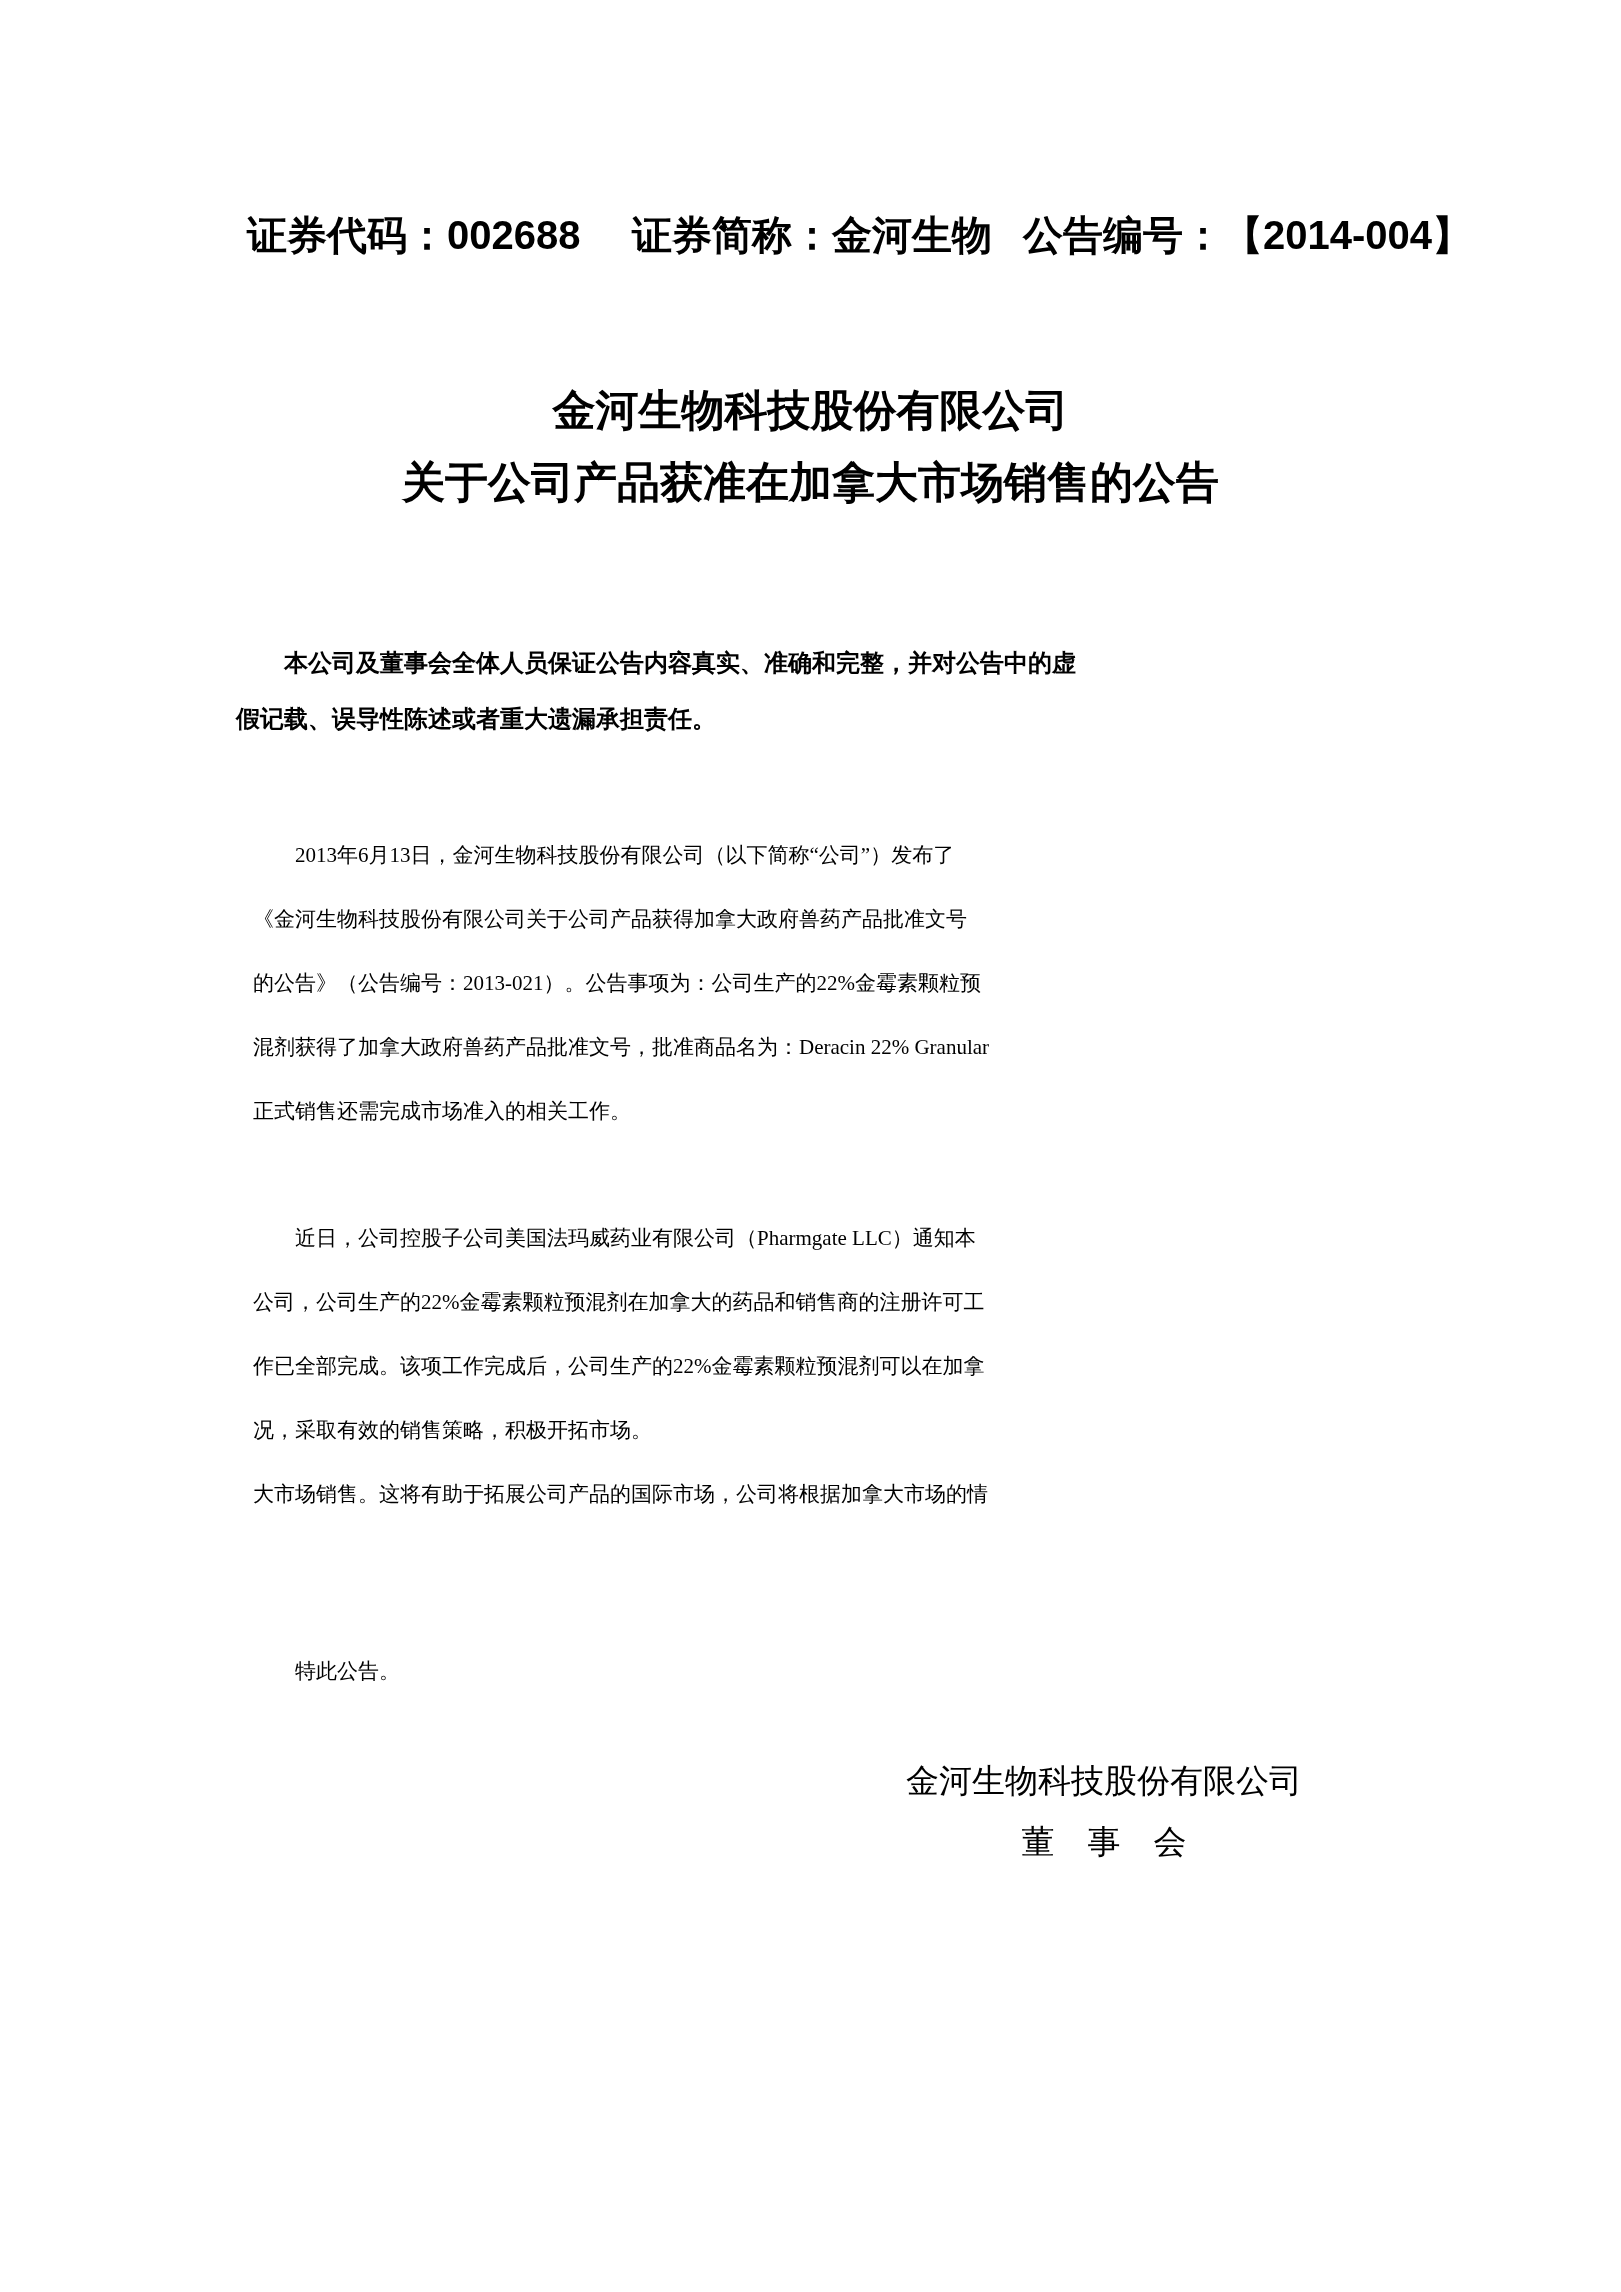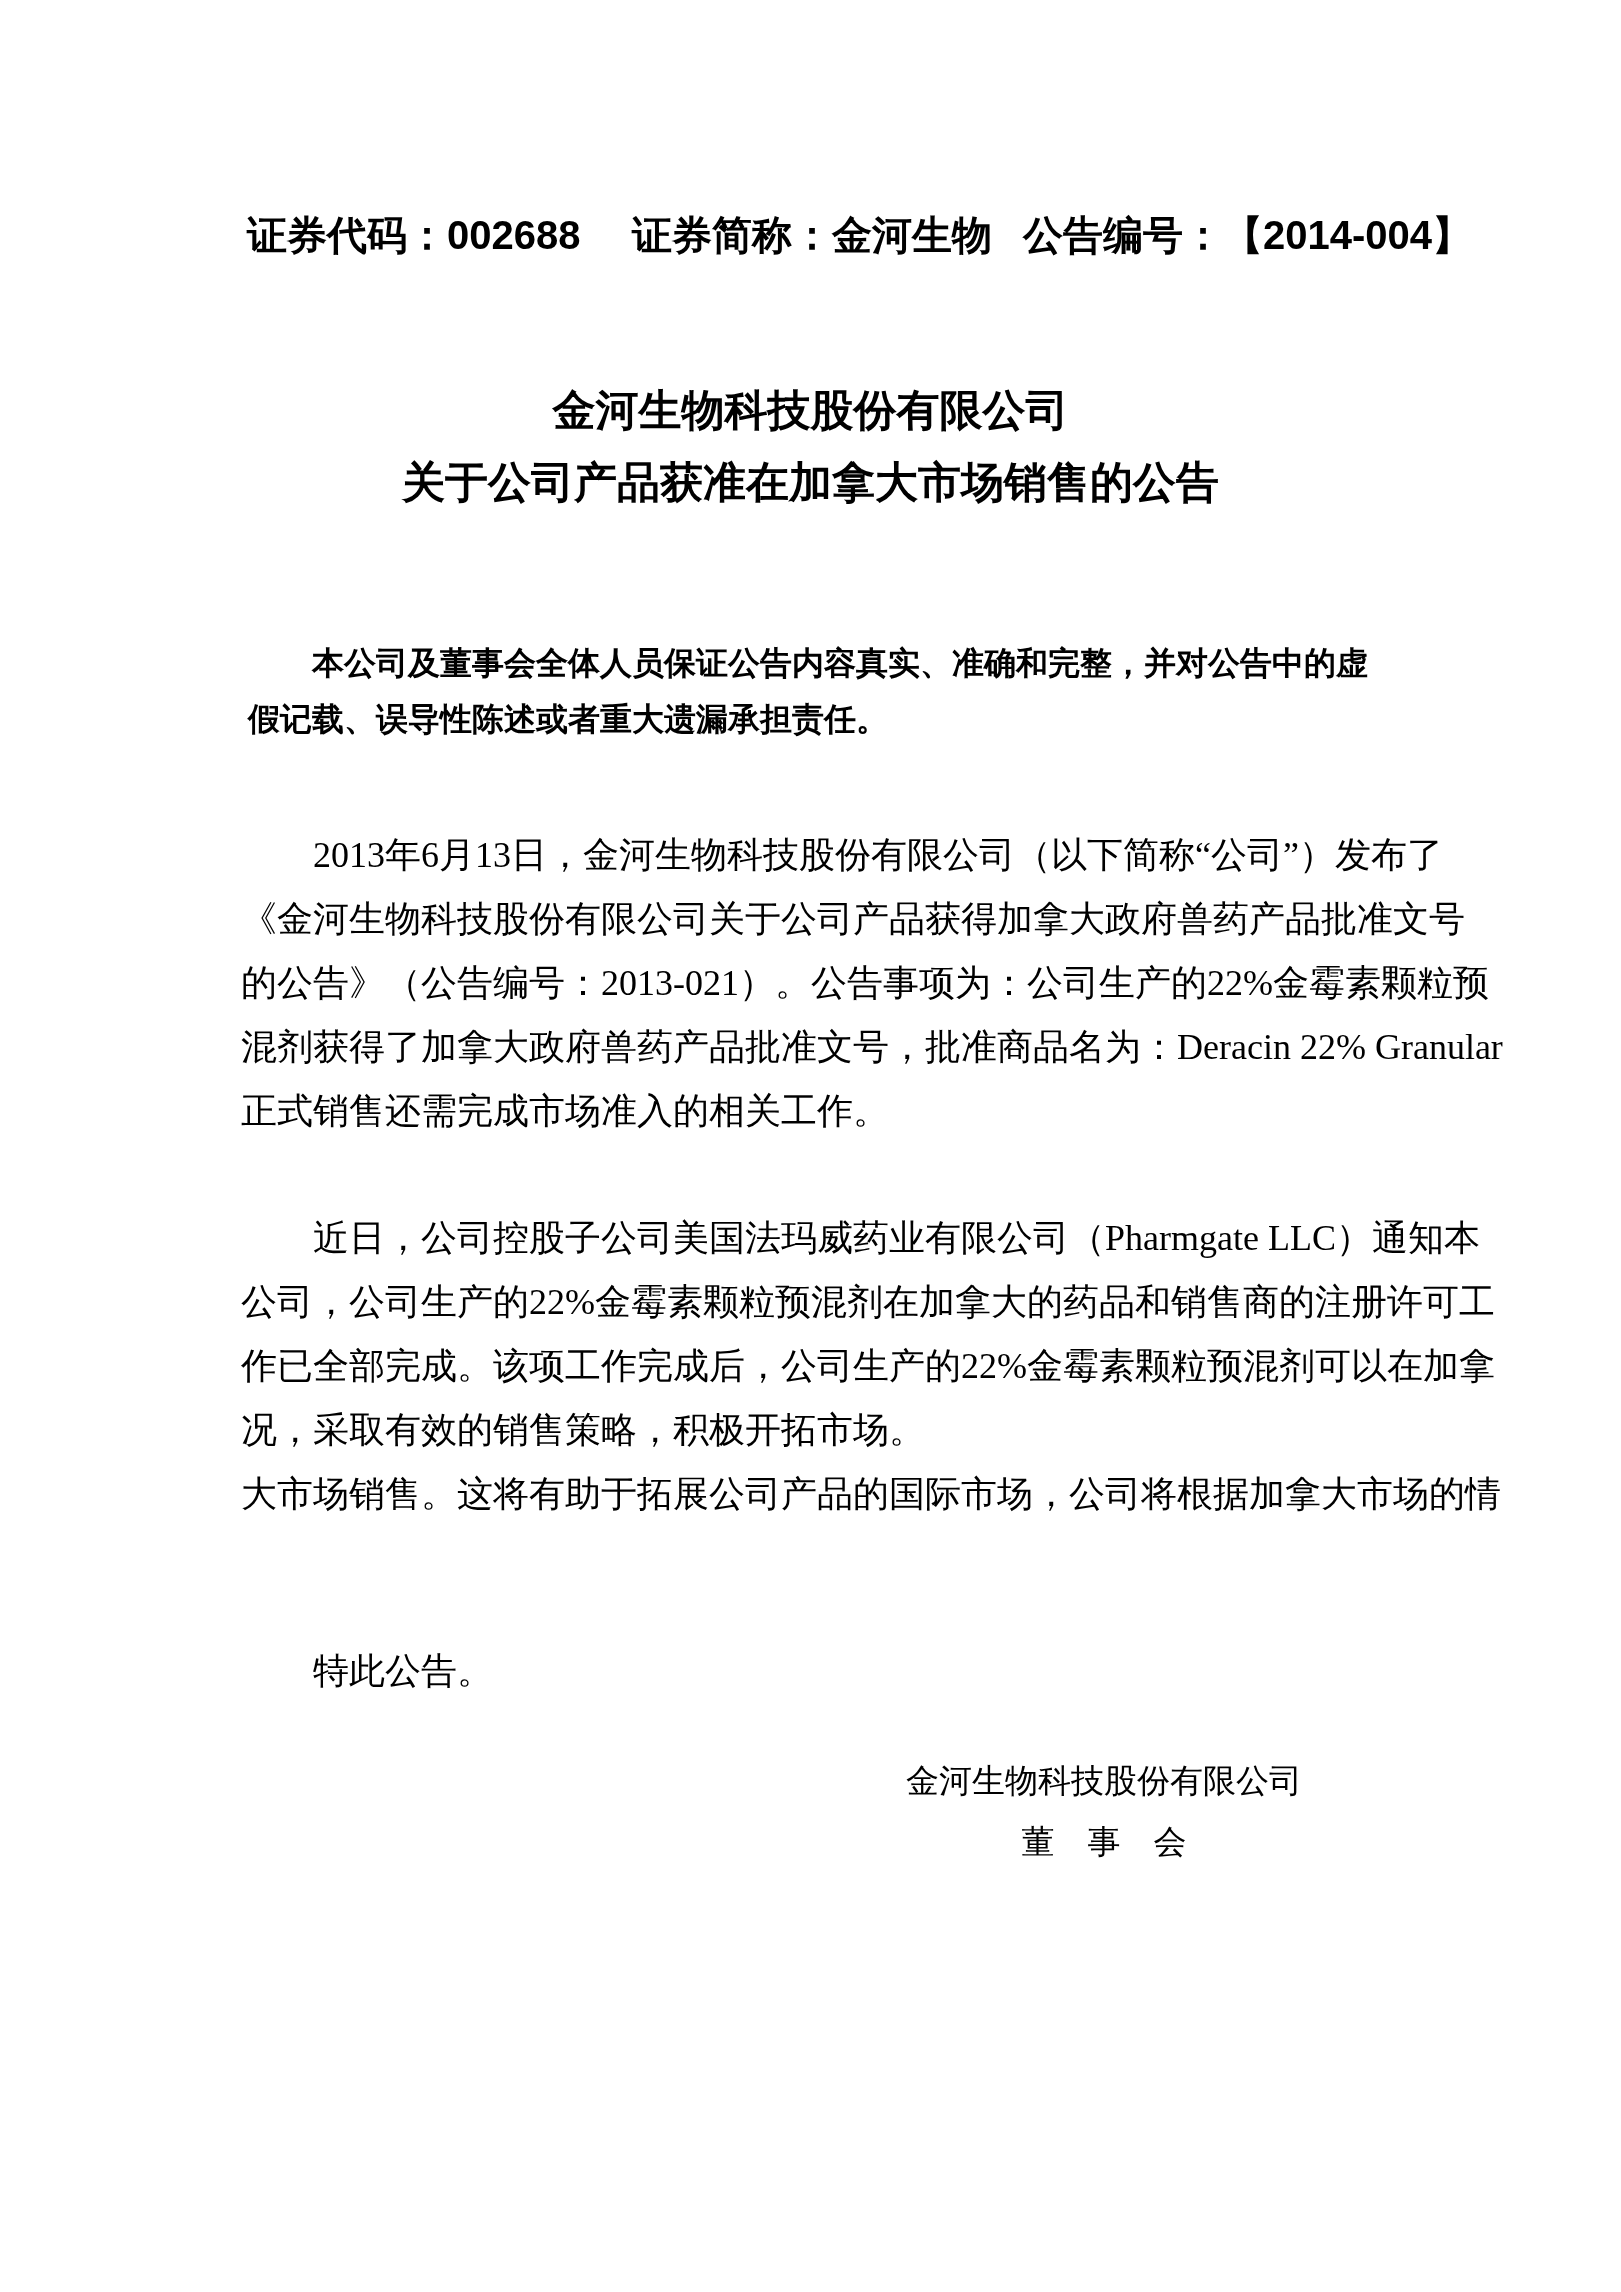--- a/index.html
+++ b/index.html
@@ -26,26 +26,26 @@
   .seg-no{left:778px;}
 
   .doc-title{
     position:absolute;left:0;width:1621px;text-align:center;
     font-size:43px;line-height:53px;margin:0;white-space:nowrap;
   }
   .title-company{top:384px;}
   .title-subject{top:456px;}
 
   .disclaimer{
-    position:absolute;top:635px;left:248px;width:1161px;
-    font-size:32px;line-height:56px;
+    position:absolute;top:635px;left:236px;width:1161px;
+    font-size:24px;line-height:56px;
   }
   .body-block{
-    position:absolute;left:241px;width:1166px;
-    font-size:36px;line-height:64px;
+    position:absolute;left:253px;width:1166px;
+    font-size:21px;line-height:64px;
   }
   .p1{top:823px;}
   .p2{top:1206px;}
   .closing{top:1639px;}
   .indent{text-indent:2em;}
   .line{white-space:nowrap;}
 
   .signature{
     position:absolute;top:1751px;left:896px;width:416px;
     text-align:center;font-size:33px;line-height:61px;

